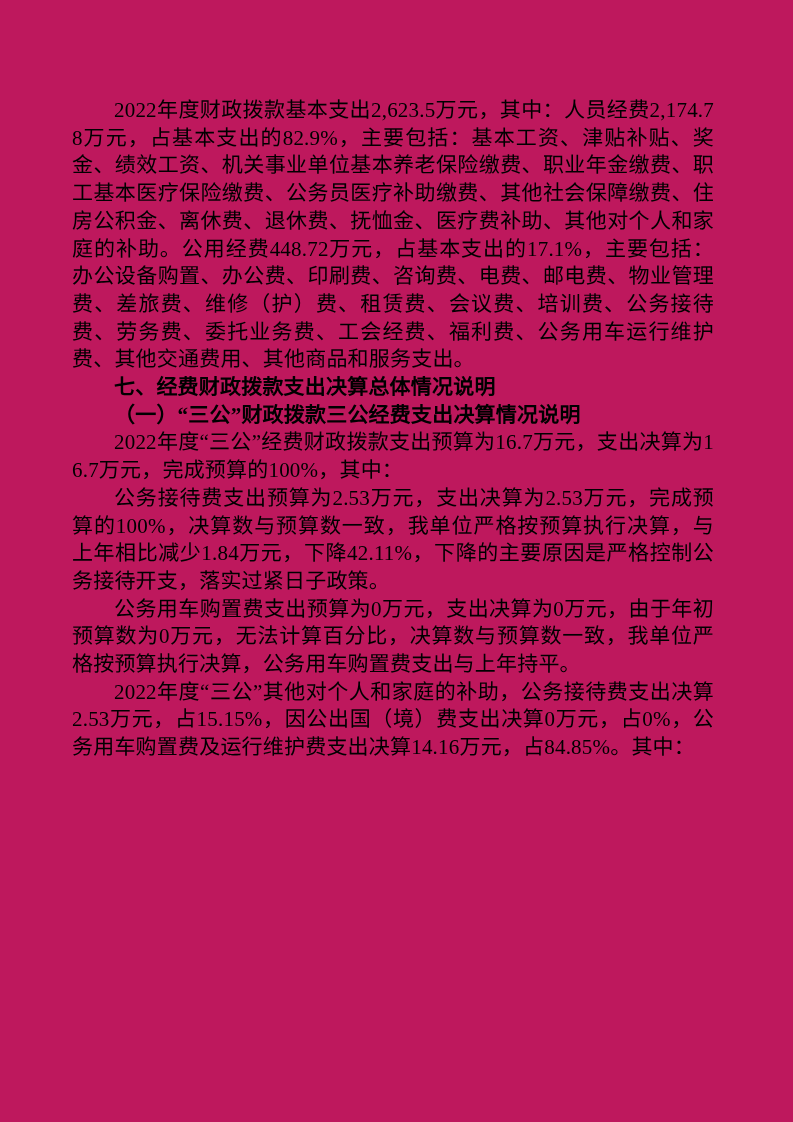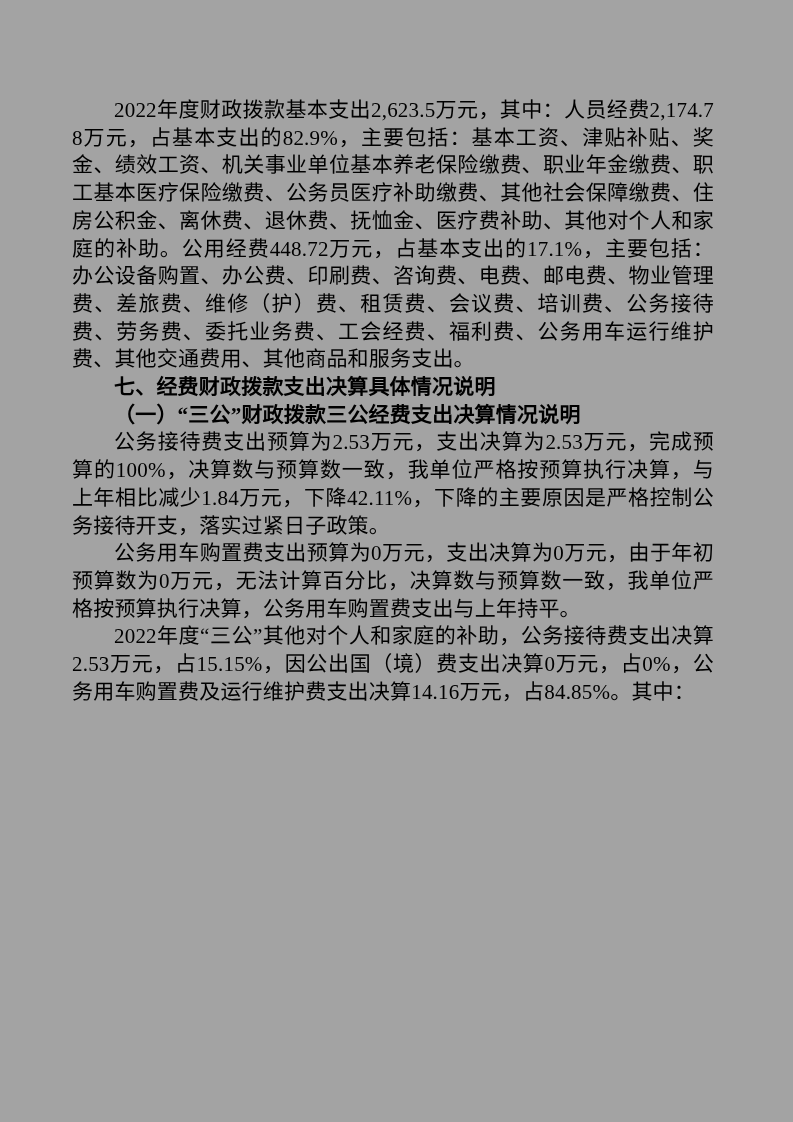--- a/index.html
+++ b/index.html
@@ -33,23 +33,24 @@
     padding: 0;
     text-indent: 2em;
   }
   .content p.heading {
     font-weight: 700;
   }
 </style>
 </head>
 <body>
 
-<div class="page" style="background: #a3a3a3;">
+<div class="page" style="background: #be185d;">
   <div class="content" style="color: rgb(0, 0, 0);">
 
   <p class="body">2022年度财政拨款基本支出2,623.5万元，其中：人员经费2,174.78万元，占基本支出的82.9%，主要包括：基本工资、津贴补贴、奖金、绩效工资、机关事业单位基本养老保险缴费、职业年金缴费、职工基本医疗保险缴费、公务员医疗补助缴费、其他社会保障缴费、住房公积金、离休费、退休费、抚恤金、医疗费补助、其他对个人和家庭的补助。公用经费448.72万元，占基本支出的17.1%，主要包括：办公设备购置、办公费、印刷费、咨询费、电费、邮电费、物业管理费、差旅费、维修（护）费、租赁费、会议费、培训费、公务接待费、劳务费、委托业务费、工会经费、福利费、公务用车运行维护费、其他交通费用、其他商品和服务支出。</p>
-      <p class="heading">七、经费财政拨款支出决算具体情况说明</p>
+      <p class="heading">七、经费财政拨款支出决算总体情况说明</p>
       <p class="heading">（一）“三公”财政拨款三公经费支出决算情况说明</p>
+      <p class="body">2022年度“三公”经费财政拨款支出预算为16.7万元，支出决算为16.7万元，完成预算的100%，其中：</p>
       <p class="body">公务接待费支出预算为2.53万元，支出决算为2.53万元，完成预算的100%，决算数与预算数一致，我单位严格按预算执行决算，与上年相比减少1.84万元，下降42.11%，下降的主要原因是严格控制公务接待开支，落实过紧日子政策。</p>
       <p class="body">公务用车购置费支出预算为0万元，支出决算为0万元，由于年初预算数为0万元，无法计算百分比，决算数与预算数一致，我单位严格按预算执行决算，公务用车购置费支出与上年持平。</p>
       <p class="body">2022年度“三公”其他对个人和家庭的补助，公务接待费支出决算2.53万元，占15.15%，因公出国（境）费支出决算0万元，占0%，公务用车购置费及运行维护费支出决算14.16万元，占84.85%。其中：</p>
     </div>
 </div>
 
 </body></html>

